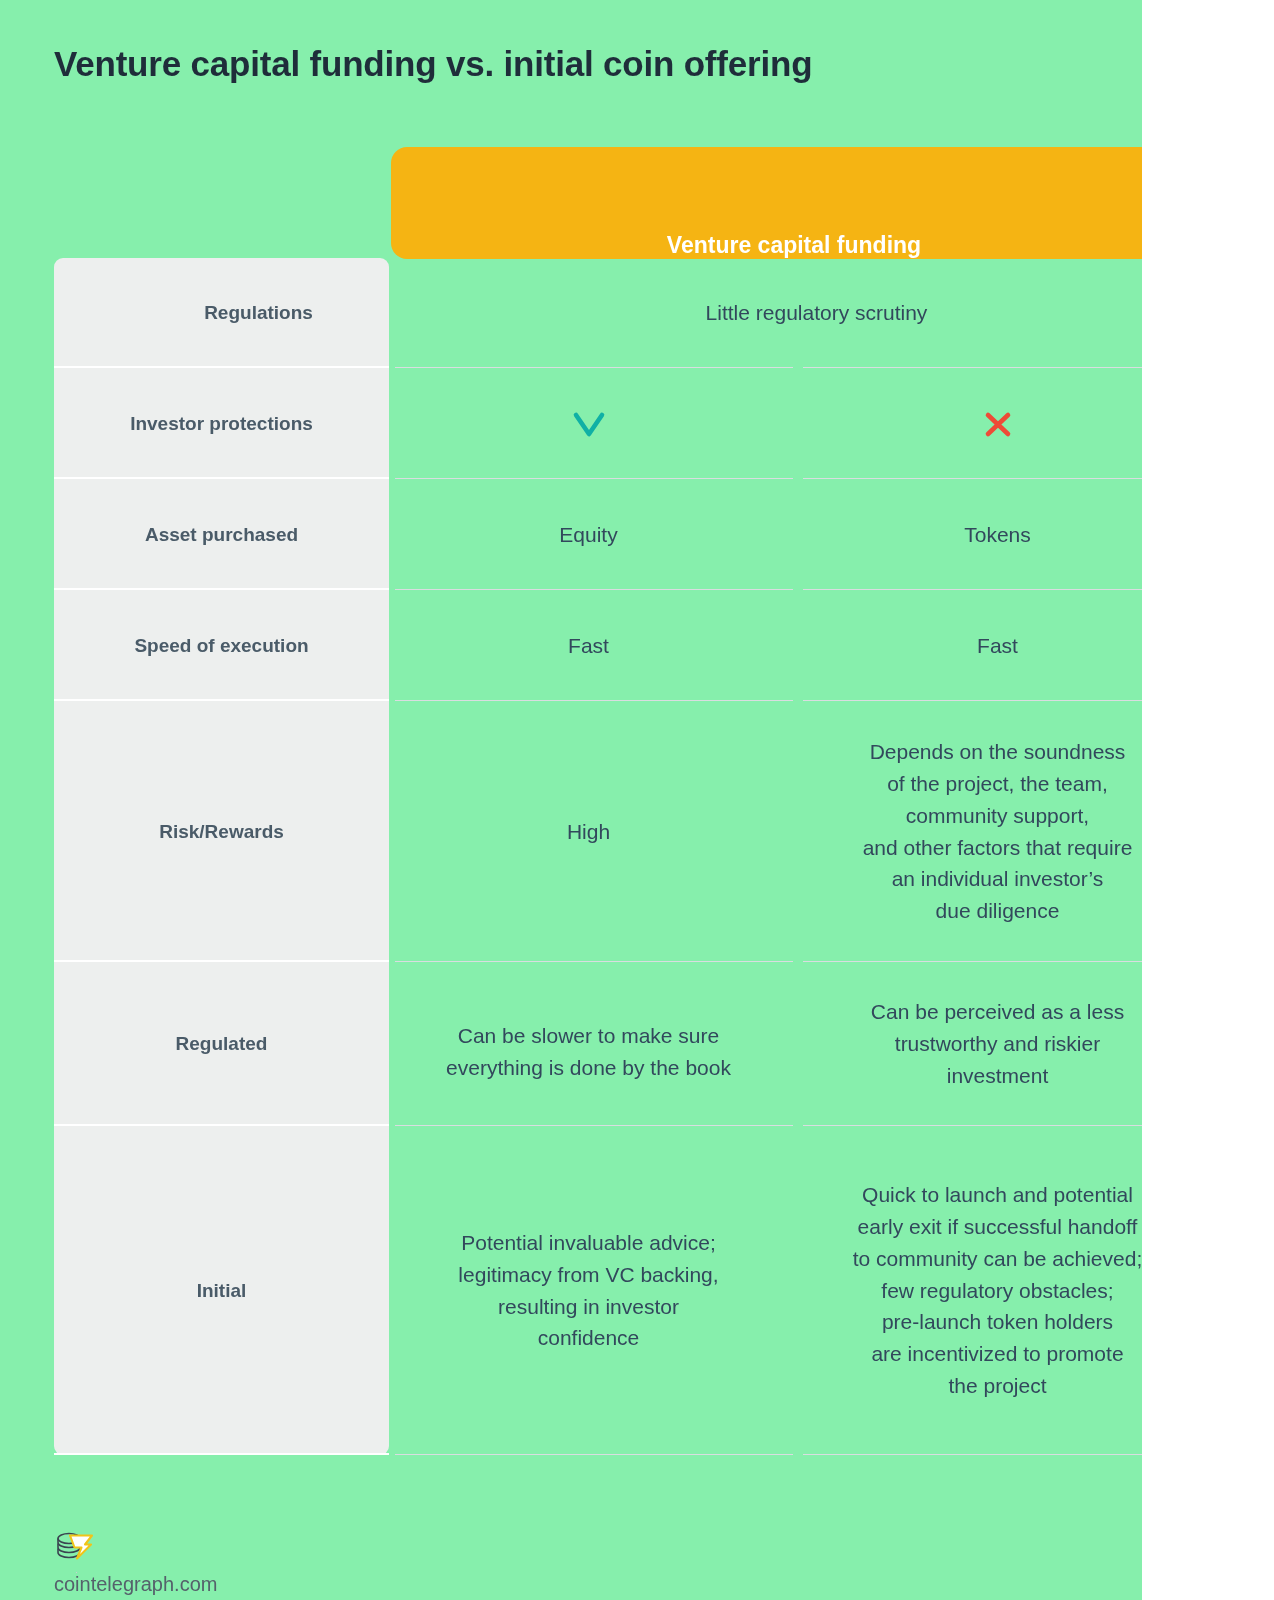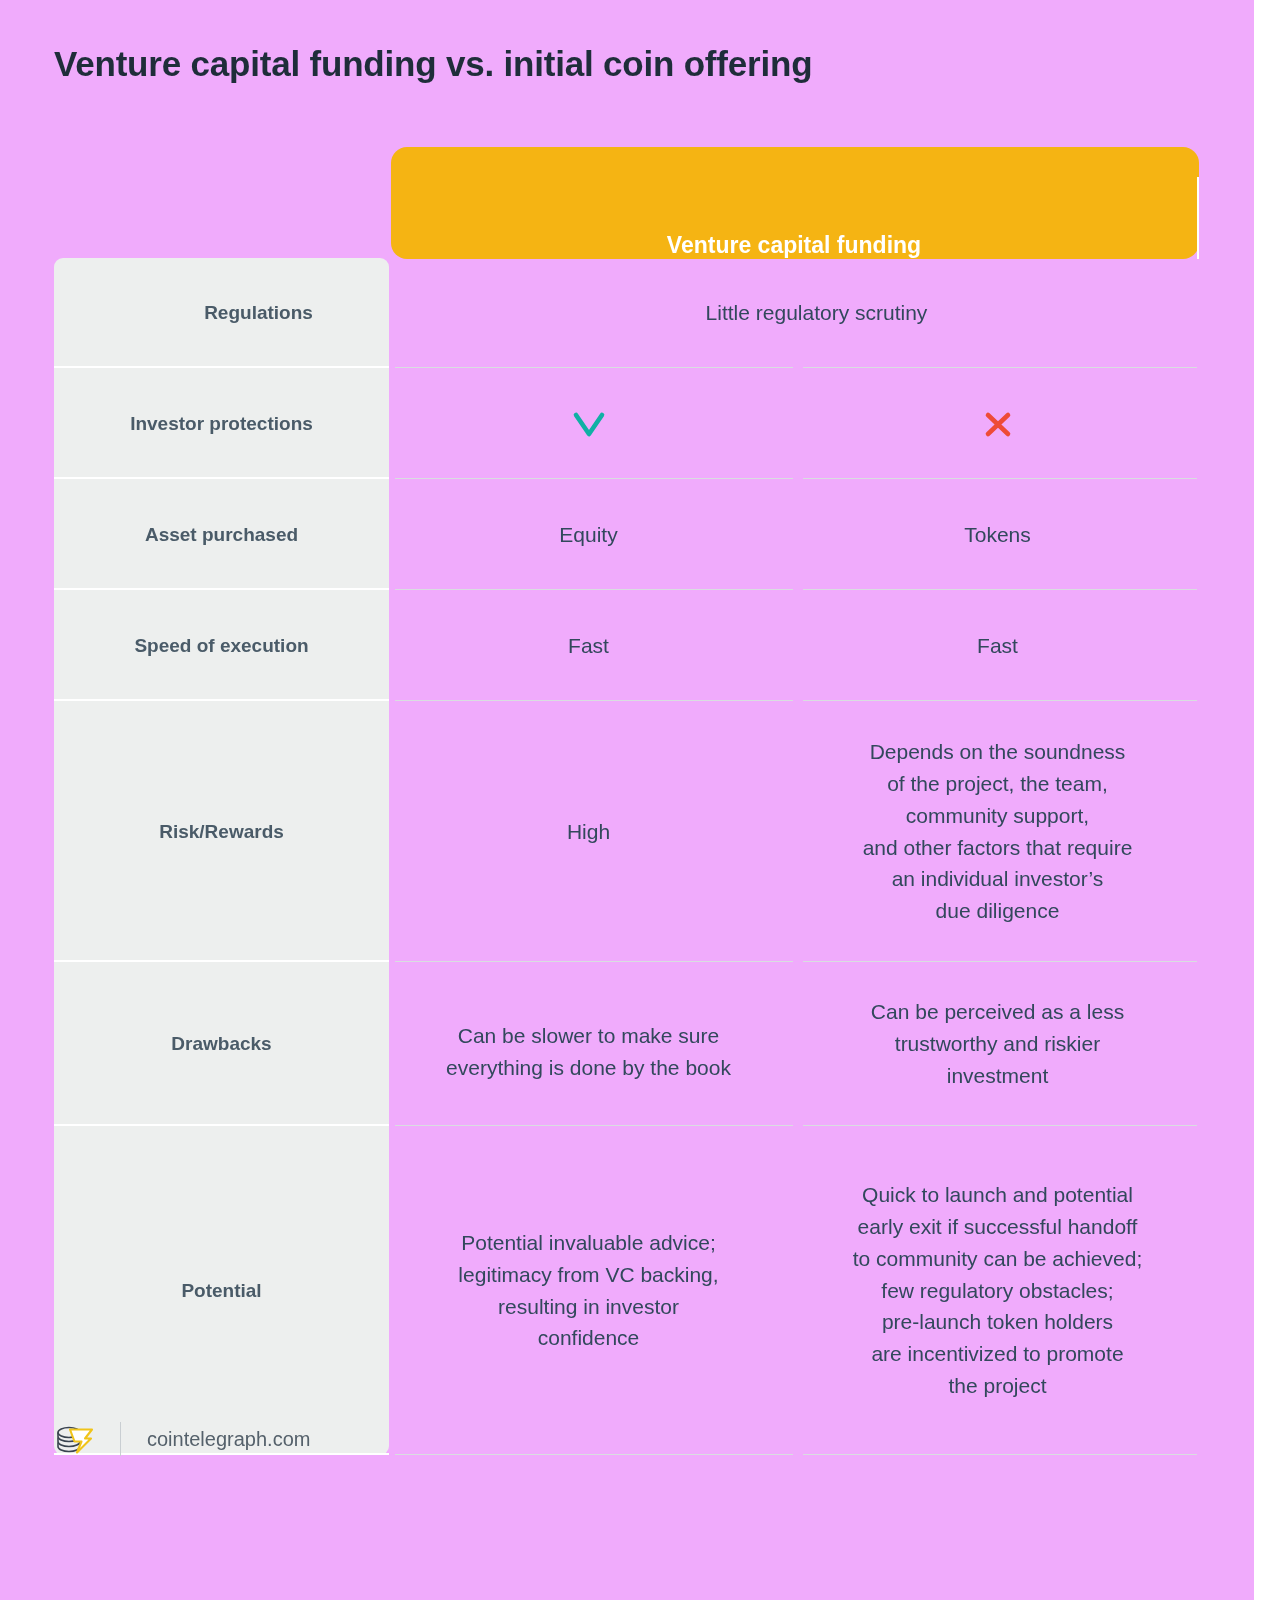--- a/index.html
+++ b/index.html
@@ -6,23 +6,23 @@
 
   html, body {
     width: 1274px;
     height: 1600px;
     background: #ffffff;
     font-family: "Liberation Sans", sans-serif;
   }
 
   .page {
     position: relative;
-    width: 1254px;
+    width: 1142px;
     height: 1600px;
-    background: #f0abfc;
+    background: #86efac;
     overflow: hidden;
   }
 
   
   .page-title {
     position: absolute;
     left: 54px;
     top: 44px;
     font-size: 35px;
     font-weight: bold;
@@ -155,24 +155,24 @@
   .icon-check, .icon-x {
     display: block;
     width: 46px;
     height: 46px;
   }
 
   
   .footer {
     position: absolute;
     left: 54px;
-    top: 1417px;
-    display: flex;
-    align-items: center;
+    top: 1528px;
+    display: flex;
     height: 44px;
+    flex-direction: column;
   }
   .logo-mark {
     width: 44px;
     height: 34px;
     flex: 0 0 44px;
   }
   .footer-divider {
     width: 1px;
     height: 34px;
     background: #c9ced2;
@@ -282,39 +282,39 @@
 and other factors that require
 an individual investor’s
 due diligence</span>
           </div>
           <div class="sep-label"></div>
           <div class="sep-col1"></div>
           <div class="sep-col2"></div>
         </div>
         <div class="row r-h-draw">
           <div class="cell-label">
-            <span>Drawbacks</span>
+            <span>Regulated</span>
           </div>
           <div class="cell-val">
             <span style="white-space: pre-line; margin-top: 16px;">Can be slower to make sure
 everything is done by the book</span>
           </div>
           <div class="cell-gap"></div>
           <div class="cell-val">
             <span style="white-space: pre-line;">Can be perceived as a less
 trustworthy and riskier
 investment</span>
           </div>
           <div class="sep-label"></div>
           <div class="sep-col1"></div>
           <div class="sep-col2"></div>
         </div>
         <div class="row r-h-benef">
           <div class="cell-label">
-            <span>Potential</span>
+            <span>Initial</span>
           </div>
           <div class="cell-val">
             <span style="white-space: pre-line;">Potential invaluable advice;
 legitimacy from VC backing,
 resulting in investor
 confidence</span>
           </div>
           <div class="cell-gap"></div>
           <div class="cell-val">
             <span style="white-space: pre-line;">Quick to launch and potential

